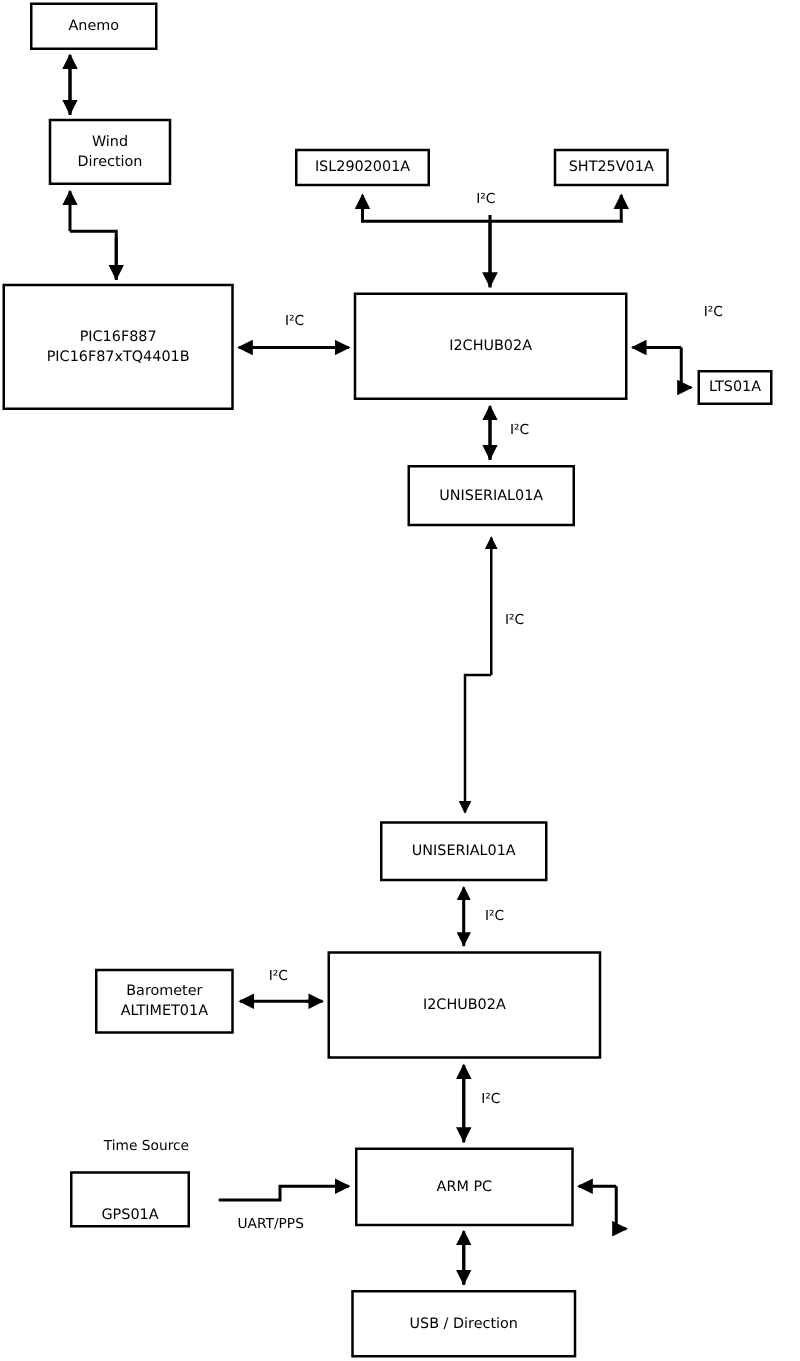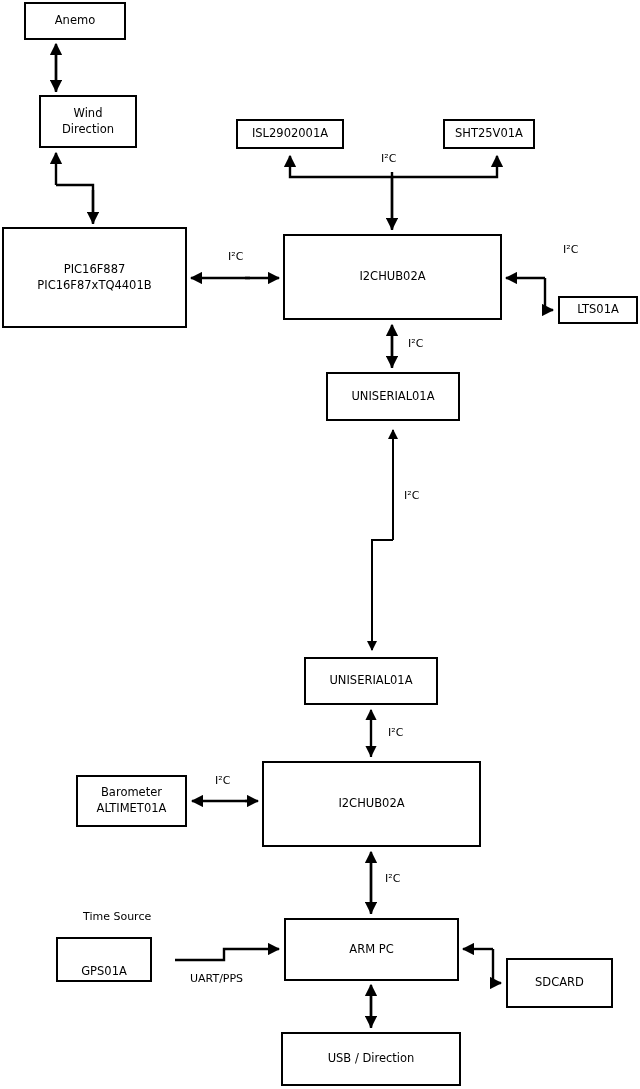--- a/index.html
+++ b/index.html
@@ -160,21 +160,21 @@
   </div>
 
   <div class="node" style="left:443px; top:119px; width:92px; height:30px;">
     <span class="node-label">SHT25V01A</span>
   </div>
 
   <div class="node" style="left:283px; top:234px; width:219px; height:86px;">
     <span class="node-label">I2CHUB02A</span>
   </div>
 
-  <div class="node" style="left:558px; top:296px; width:80px; height:28px;">
+  <div class="node" style="left:558px; top:296px; width:60px; height:28px;">
     <span class="node-label">LTS01A</span>
   </div>
 
   <div class="node" style="left:326px; top:372px; width:134px; height:49px;">
     <span class="node-label">UNISERIAL01A</span>
   </div>
 
   <div class="node" style="left:304px; top:657px; width:134px; height:48px;">
     <span class="node-label">UNISERIAL01A</span>
   </div>
@@ -189,23 +189,20 @@
   </div>
 
   <div class="node" style="left:56px; top:937px; width:96px; height:45px;align-items:flex-end;">
     <span class="node-label">GPS01A</span>
   </div>
 
   <div class="node" style="left:284px; top:918px; width:175px; height:63px;">
     <span class="node-label">ARM PC</span>
   </div>
 
-  <div class="node" style="left:506px; top:958px; width:107px; height:50px;">
-    <span class="node-label">SDCARD</span>
-  </div>
 
   <div class="node" style="left:281px; top:1032px; width:180px; height:54px;">
     <span class="node-label">USB / Direction</span>
   </div>
 
   <div class="edge-label" style="left:381px; top:152px;">I²C</div>
   <div class="edge-label" style="left:228px; top:250px;">I²C</div>
   <div class="edge-label" style="left:563px; top:243px;">I²C</div>
   <div class="edge-label" style="left:408px; top:337px;">I²C</div>
   <div class="edge-label" style="left:404px; top:489px;">I²C</div>

